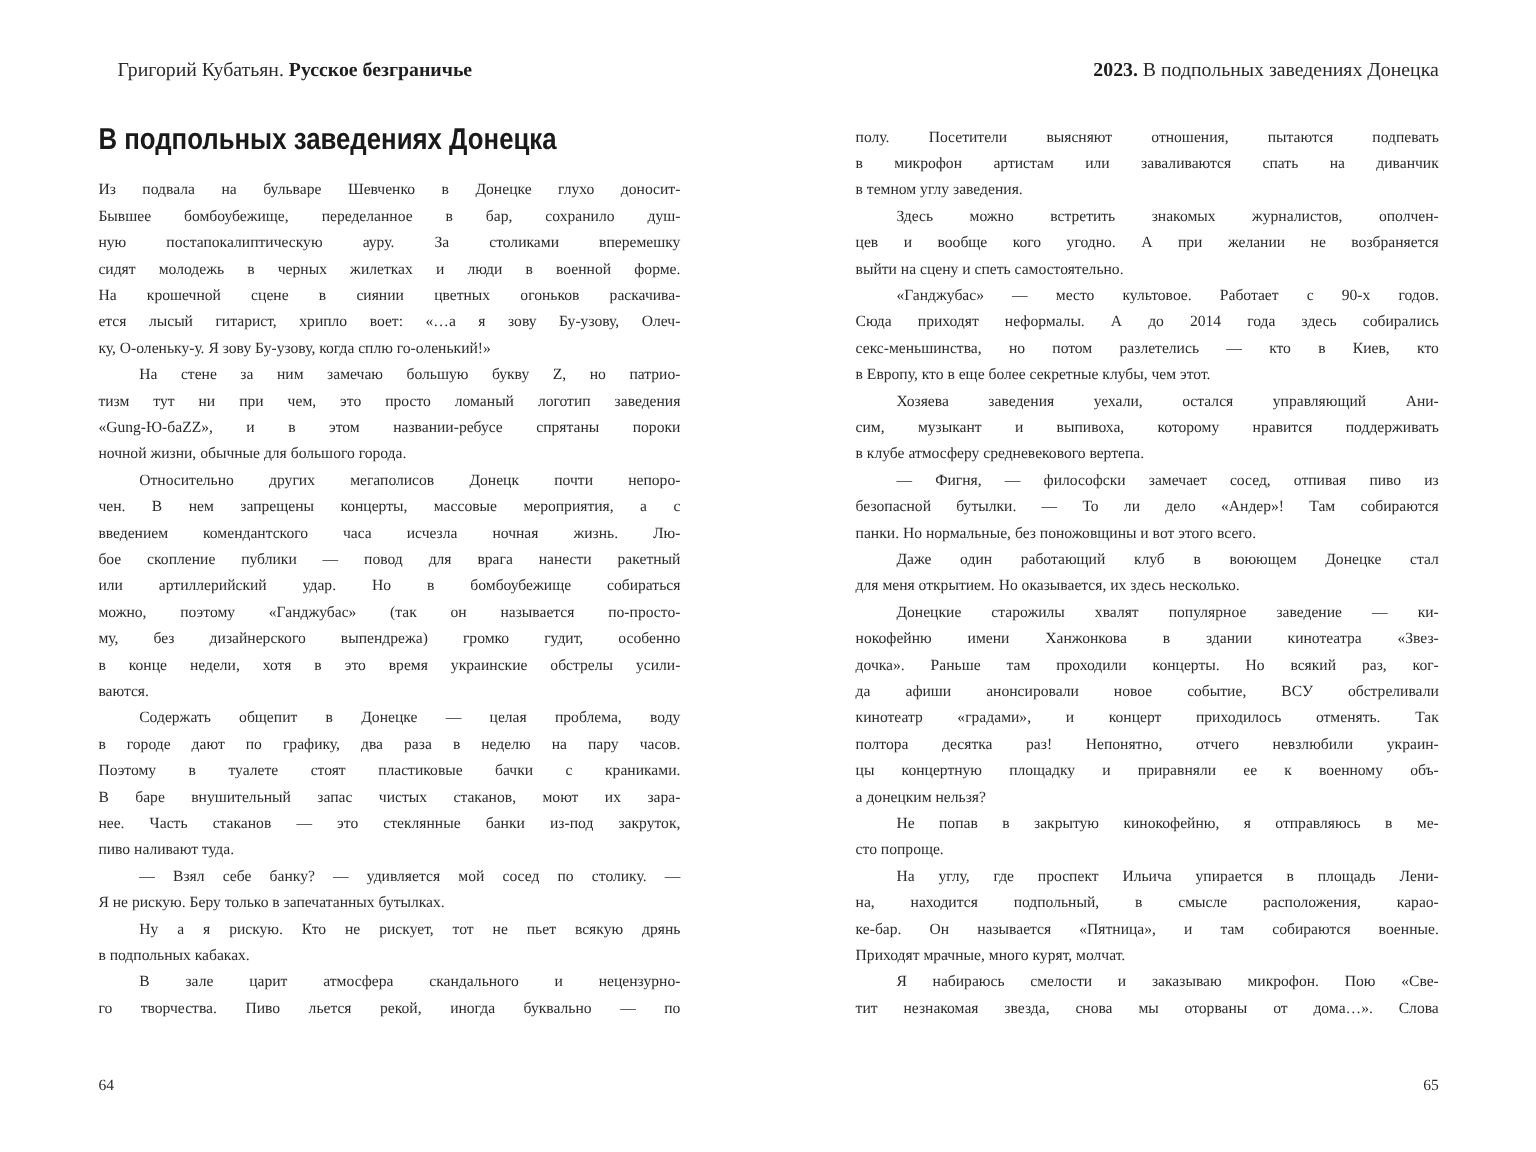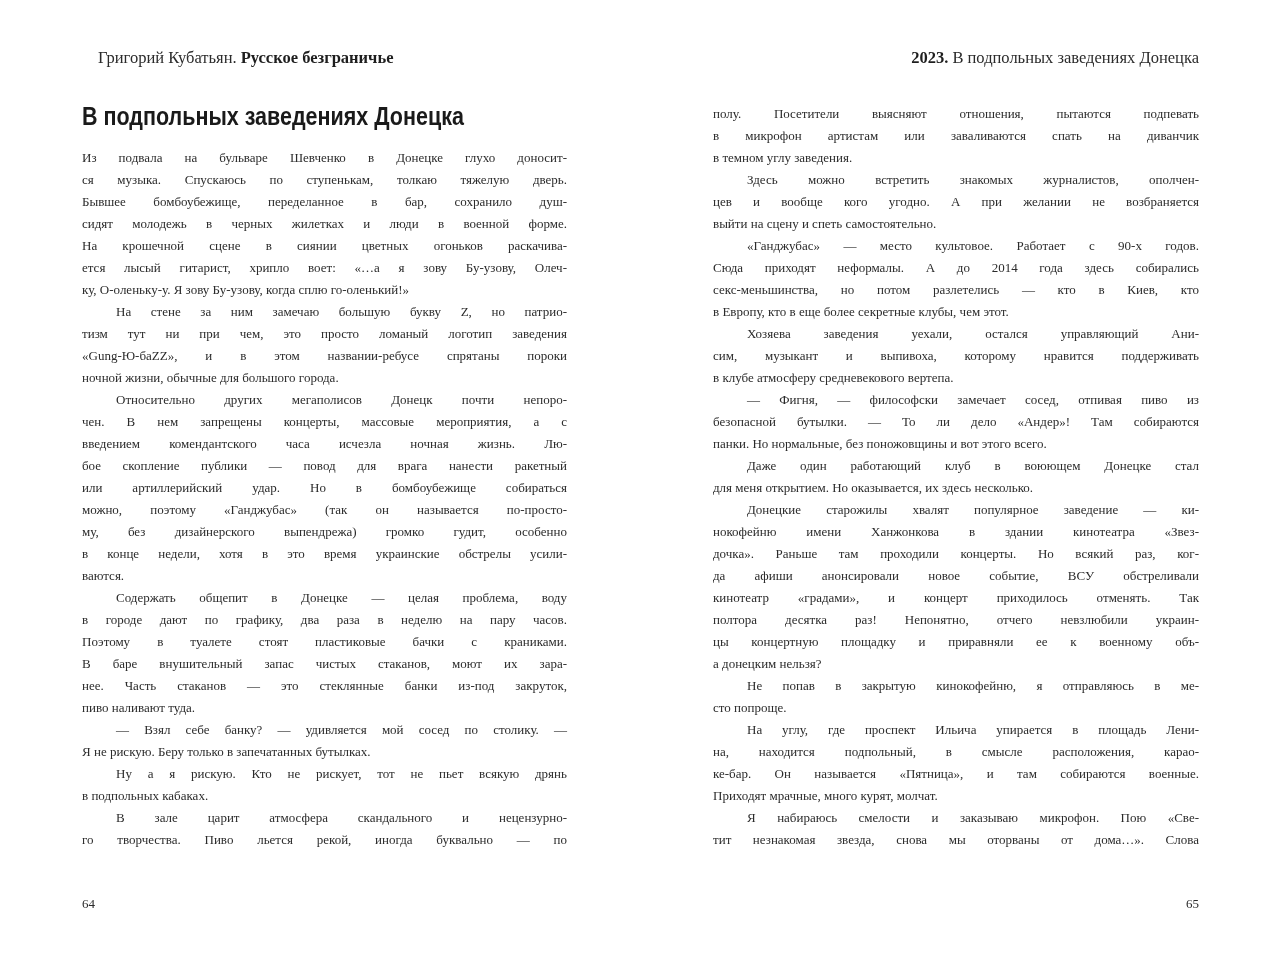--- a/index.html
+++ b/index.html
@@ -47,22 +47,22 @@
 <body>
 
 <div class="page left">
   <div class="running-head">
     <span>Григорий Кубатьян.</span>
     <b>Русское безграничье</b>
   </div>
   <h1 class="chapter-title">В подпольных заведениях Донецка</h1>
   <div class="body-text" id="left-body">
       <span class="line">Из подвала на бульваре Шевченко в Донецке глухо доносит-</span>
-      <span class="line">ся музыка. Спускаюсь по ступенькам, толкаю тяжелую дверь.</span>
       <span class="line">Бывшее бомбоубежище, переделанное в бар, сохранило душ-</span>
+      <span class="line">ную постапокалиптическую ауру. За столиками вперемешку</span>
       <span class="line">сидят молодежь в черных жилетках и люди в военной форме.</span>
       <span class="line">На крошечной сцене в сиянии цветных огоньков раскачива-</span>
       <span class="line">ется лысый гитарист, хрипло воет: «…а я зову Бу-узову, Олеч-</span>
       <span class="line last">ку, О-оленьку-у. Я зову Бу-узову, когда сплю го-оленький!»</span>
       <span class="line indent">На стене за ним замечаю большую букву Z, но патрио-</span>
       <span class="line">тизм тут ни при чем, это просто ломаный логотип заведения</span>
       <span class="line">«Gung-Ю-баZZ», и в этом названии-ребусе спрятаны пороки</span>
       <span class="line last">ночной жизни, обычные для большого города.</span>
       <span class="line indent">Относительно других мегаполисов Донецк почти непоро-</span>
       <span class="line">чен. В нем запрещены концерты, массовые мероприятия, а с</span>

